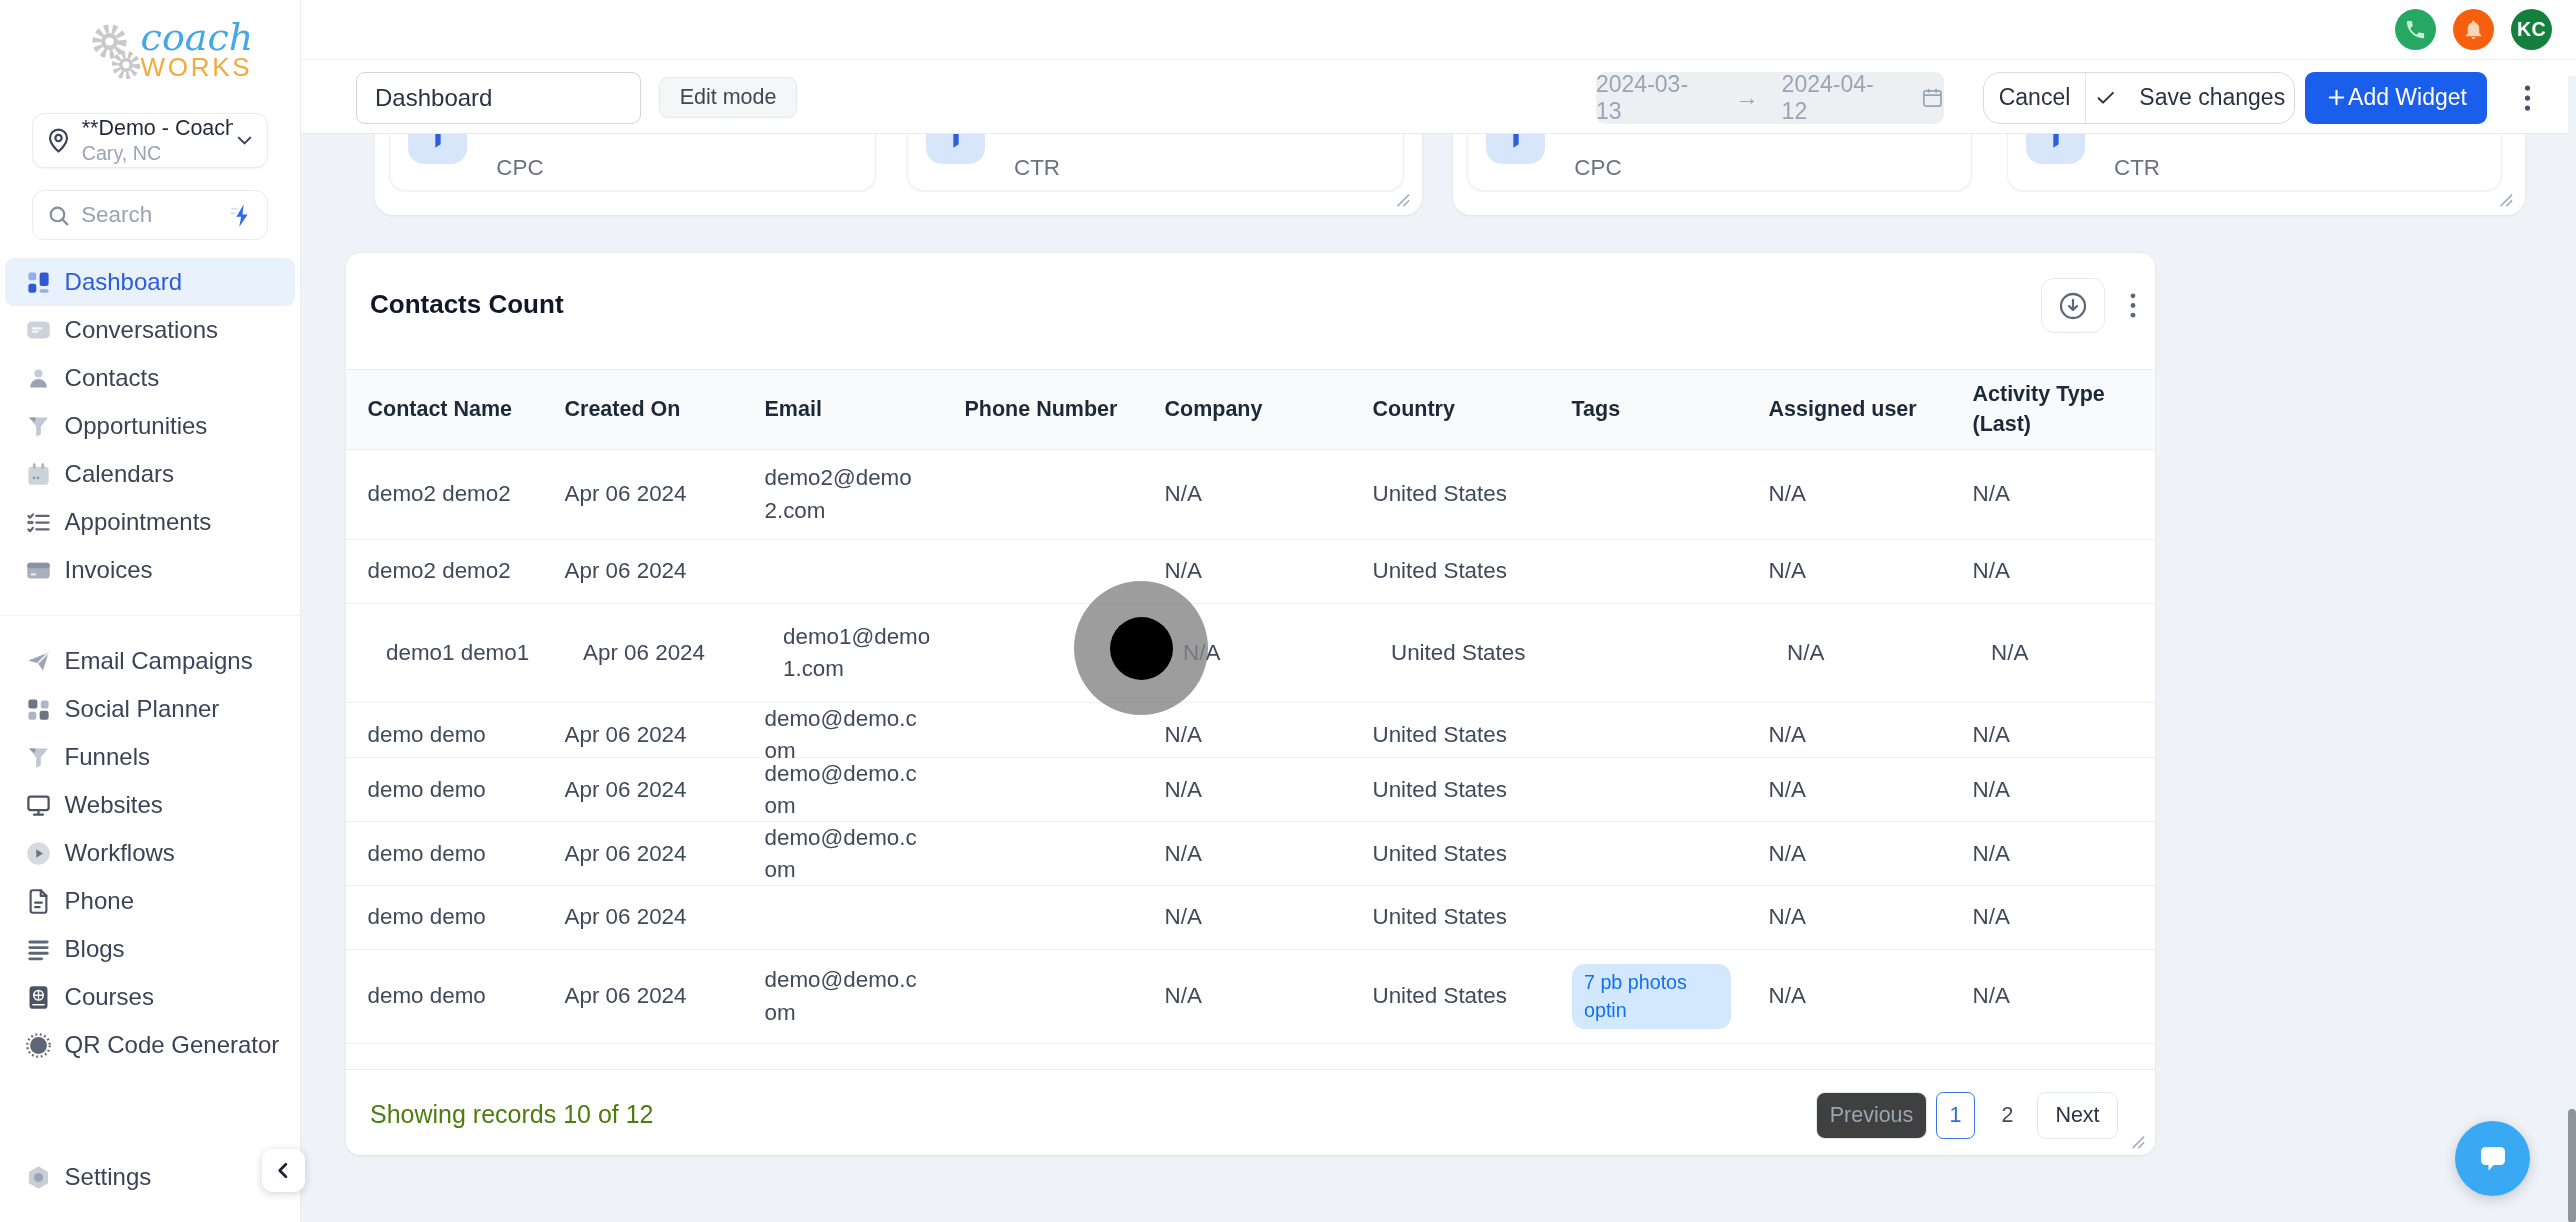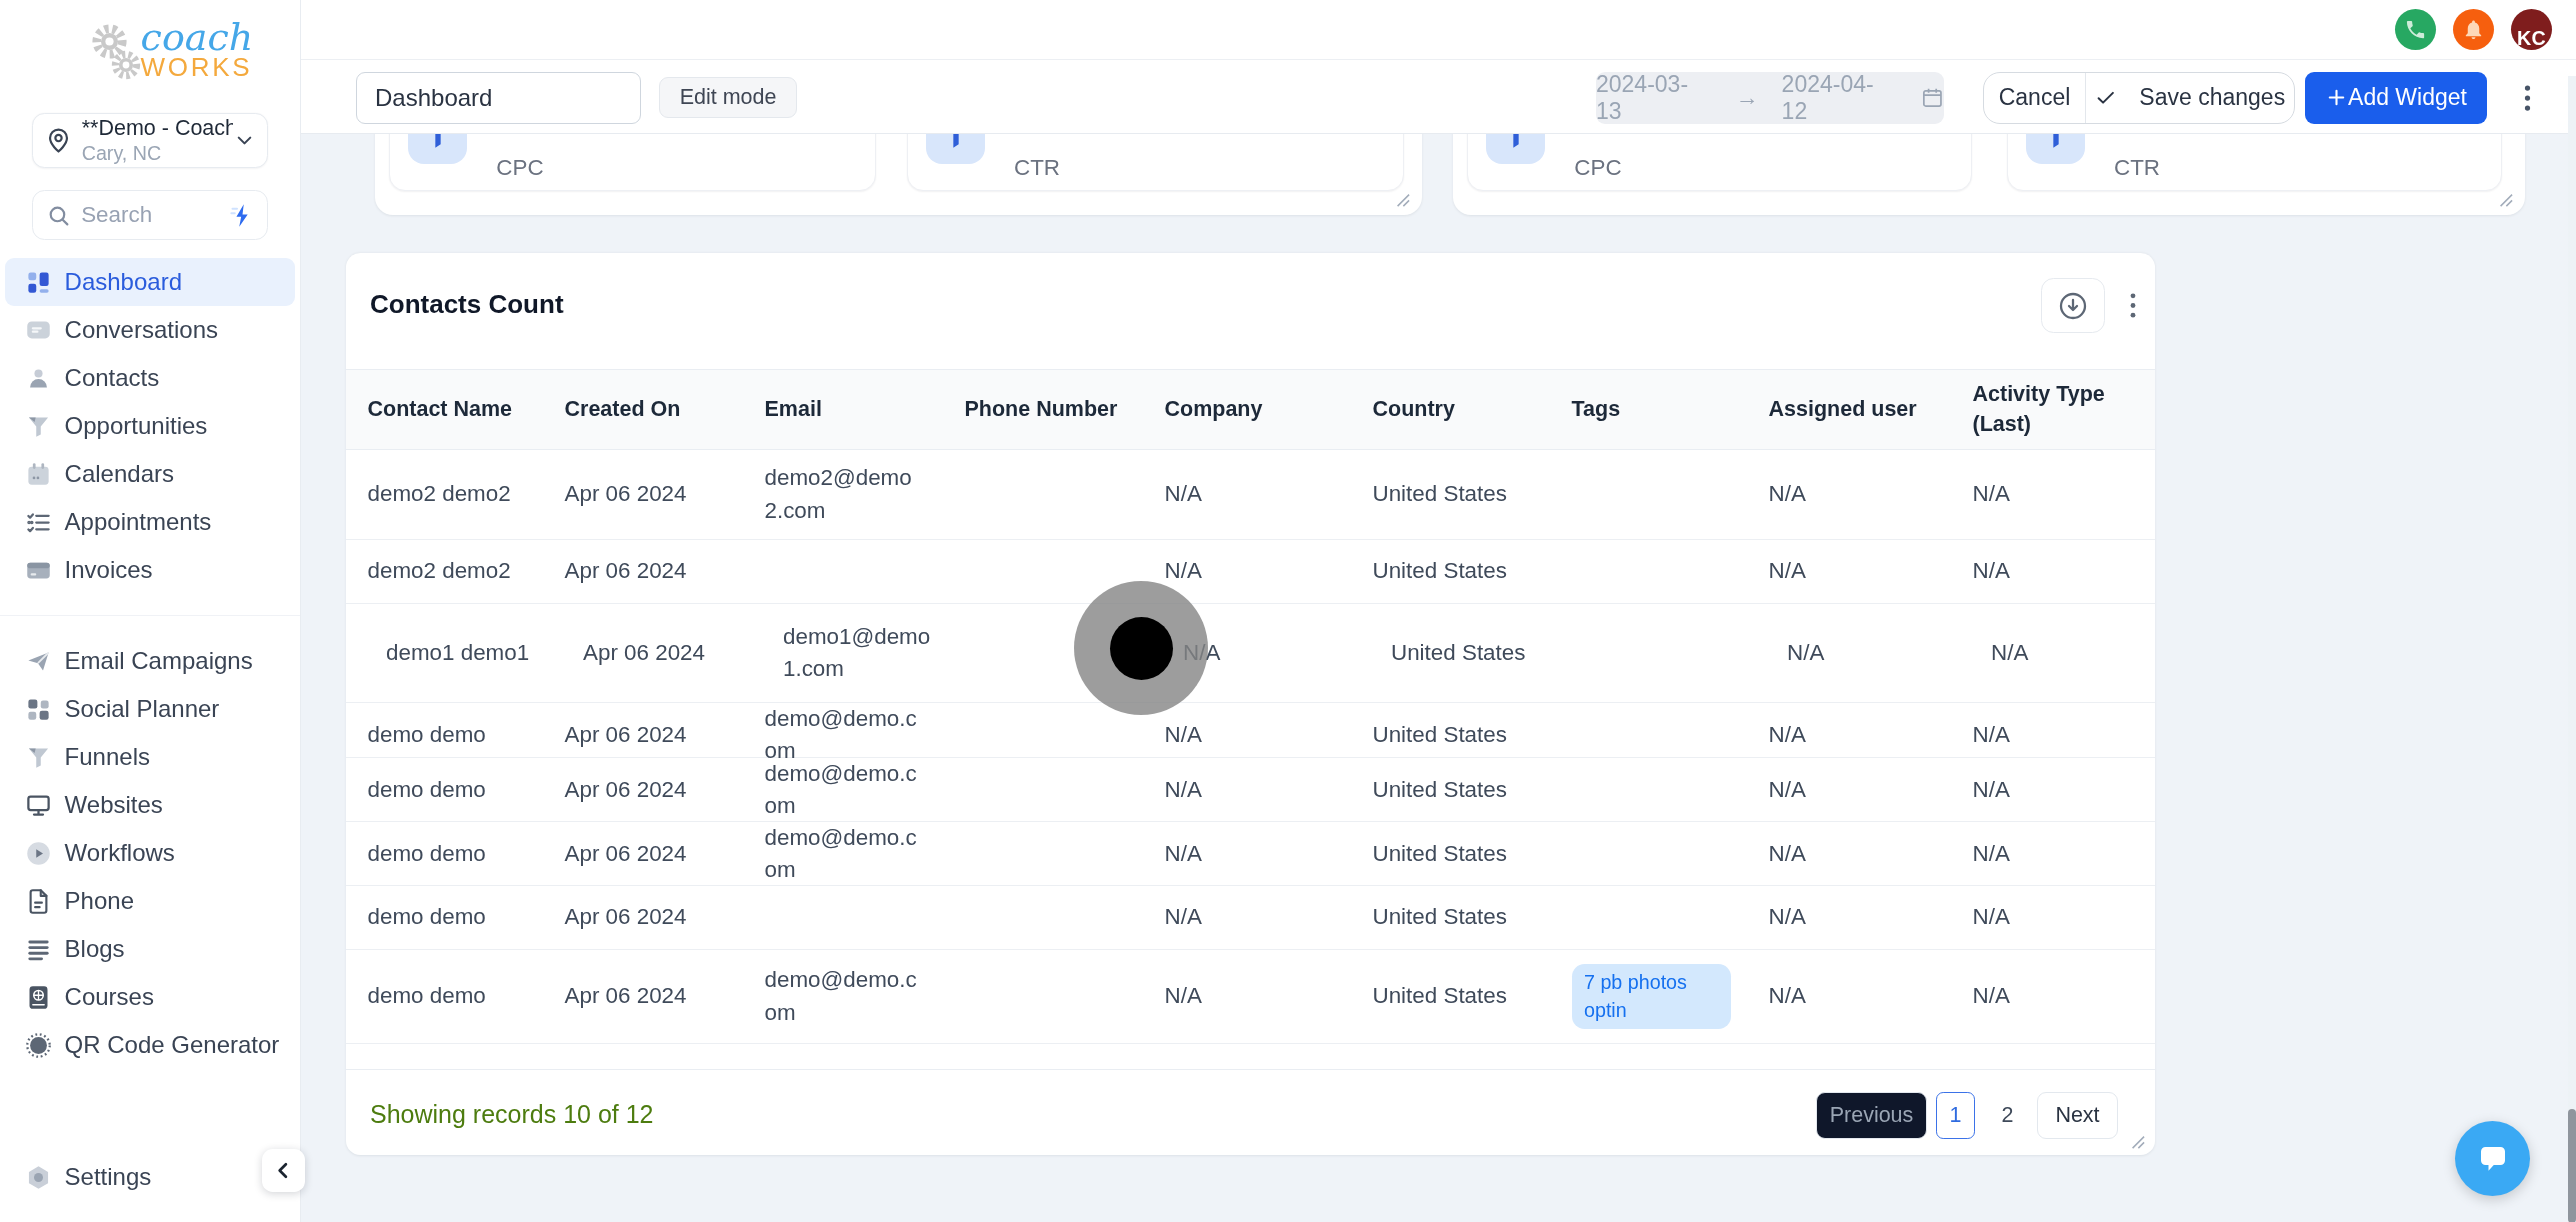--- a/index.html
+++ b/index.html
@@ -81,21 +81,21 @@
   .t-body { position:absolute; left:0; top:197px; width:100%; }
   .t-row { border-bottom:0.9px solid #eceff3; }
   .rh0{height:90px;} .rh1{height:64px;} .rh2{height:99px;padding-left:40px;} .rh3{height:55px;} .rh4{height:64px;} .rh5{height:64px;} .rh6{height:64px;} .rh7{height:94px;}
   .cell { font-size:22.4px; color:#3f4a5a; padding-right:18px; line-height:1.45; }
   .cell.email { padding-right:43px; word-break:break-all; }
   .tag-pill { display:inline-block; max-width:159px; background:#d3e8fd; color:#1570ef; font-size:19.7px; line-height:1.4; padding:5.4px 12.5px; border-radius:12.5px; }
   .tag-pill:empty { display:none; }
 
   .t-footer { position:absolute; left:0; top:816px; width:100%; height:87px; border-top:0.9px solid #e9edf2; }
   .tf-summary { position:absolute; left:24px; top:30px; font-size:25px; color:#4d7c0f; }
-  .pg-prev { position:absolute; left:1470px; top:21.5px; width:111px; height:47px; border:0.9px solid #e3e8ee; border-radius:9px; background:#0f172a; display:flex; align-items:center; justify-content:center; font-size:21.5px; color:#9aa5b4; cursor:pointer; }
+  .pg-prev { position:absolute; left:1470px; top:21.5px; width:111px; height:47px; border:0.9px solid #e3e8ee; border-radius:9px; background:#404040; display:flex; align-items:center; justify-content:center; font-size:21.5px; color:#9aa5b4; cursor:pointer; }
   .pg-1 { position:absolute; left:1590px; top:21.5px; width:39px; height:47px; border:1.3px solid #3b72e8; border-radius:7.2px; background:#fff; display:flex; align-items:center; justify-content:center; font-size:21.5px; color:#2f6bdf; cursor:pointer; }
   .pg-2 { position:absolute; left:1642px; top:21.5px; width:39px; height:47px; display:flex; align-items:center; justify-content:center; font-size:21.5px; color:#3f4a5a; cursor:pointer; }
   .pg-next { position:absolute; left:1691px; top:21.5px; width:81px; height:47px; border:0.9px solid #e3e8ee; border-radius:9px; background:#fff; display:flex; align-items:center; justify-content:center; font-size:21.5px; color:#2a3342; cursor:pointer; }
   .tc-handle { position:absolute; right:9px; bottom:1.8px; }
 
   
   .chat-fab { position:absolute; left:2154px; top:987px; width:75px; height:75px; border-radius:50%; display:flex; align-items:center; justify-content:center; box-shadow:0 3.6px 12.5px rgba(0,0,0,.18); cursor:pointer; z-index:40; }
   .cursor-ind { position:absolute; left:773px; top:447px; width:134px; height:134px; border-radius:50%; background:rgba(132,132,132,.8); z-index:50; pointer-events:none; }
   .cursor-ind i { position:absolute; left:36px; top:36px; width:63px; height:63px; border-radius:50%; background:#000; }
   .sb-track { position:absolute; right:0; top:76px; bottom:0; width:8px; background:#edf2f6; z-index:45; }
@@ -342,21 +342,21 @@
     <div class="hd-circle hd-phone" style="background:#27a862;">
       <svg width="23" height="23" viewBox="0 0 24 24">
           <path d="M6.6 10.8c1.4 2.8 3.8 5.2 6.6 6.6l2.2-2.2c.3-.3.7-.4 1-.2 1.1.4 2.3.6 3.6.6.6 0 1 .4 1 1V20c0 .6-.4 1-1 1C10.6 21 3 13.4 3 4c0-.6.4-1 1-1h3.5c.6 0 1 .4 1 1 0 1.2.2 2.4.6 3.6.1.3 0 .7-.2 1l-2.3 2.2z" fill="#cdecd9"></path>
         </svg>
     </div>
     <div class="hd-circle hd-bell" style="background:#f65f0e;">
       <svg width="23" height="23" viewBox="0 0 24 24">
           <path d="M12 22c1.1 0 2-.9 2-2h-4c0 1.1.9 2 2 2zm6-6v-5c0-3.1-1.6-5.6-4.5-6.3V4c0-.8-.7-1.5-1.5-1.5S10.5 3.2 10.5 4v.7C7.6 5.4 6 7.9 6 11v5l-2 2v1h16v-1l-2-2z" fill="#fdd8b8"></path>
         </svg>
     </div>
-    <div class="hd-circle hd-avatar" style="background:#7f1d1d;align-items:flex-end;">
+    <div class="hd-circle hd-avatar" style="background:#15803d;">
       <span>KC</span>
     </div>
   </div>
 
   <div class="toolbar">
     <input class="dash-input" value="Dashboard" style="">
     <div class="editmode">
       <span>Edit mode</span>
     </div>
     <div class="daterange">

